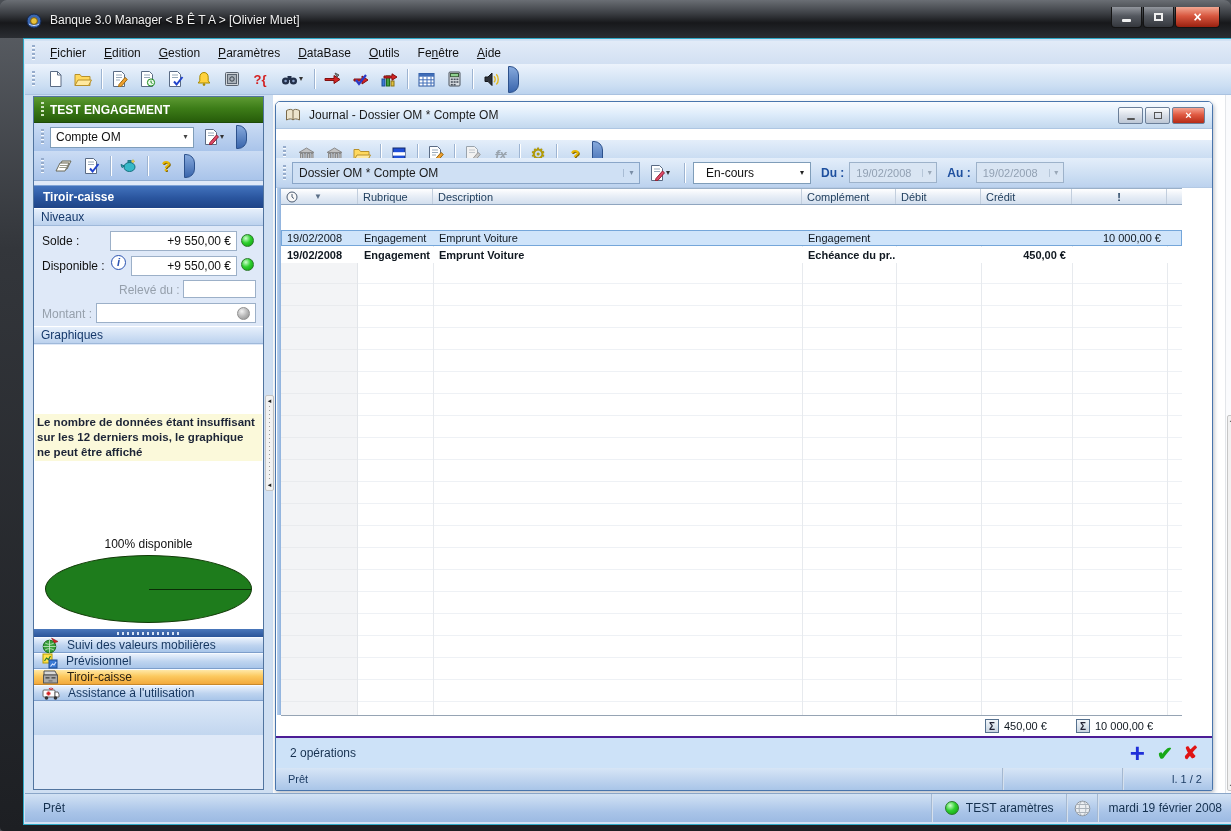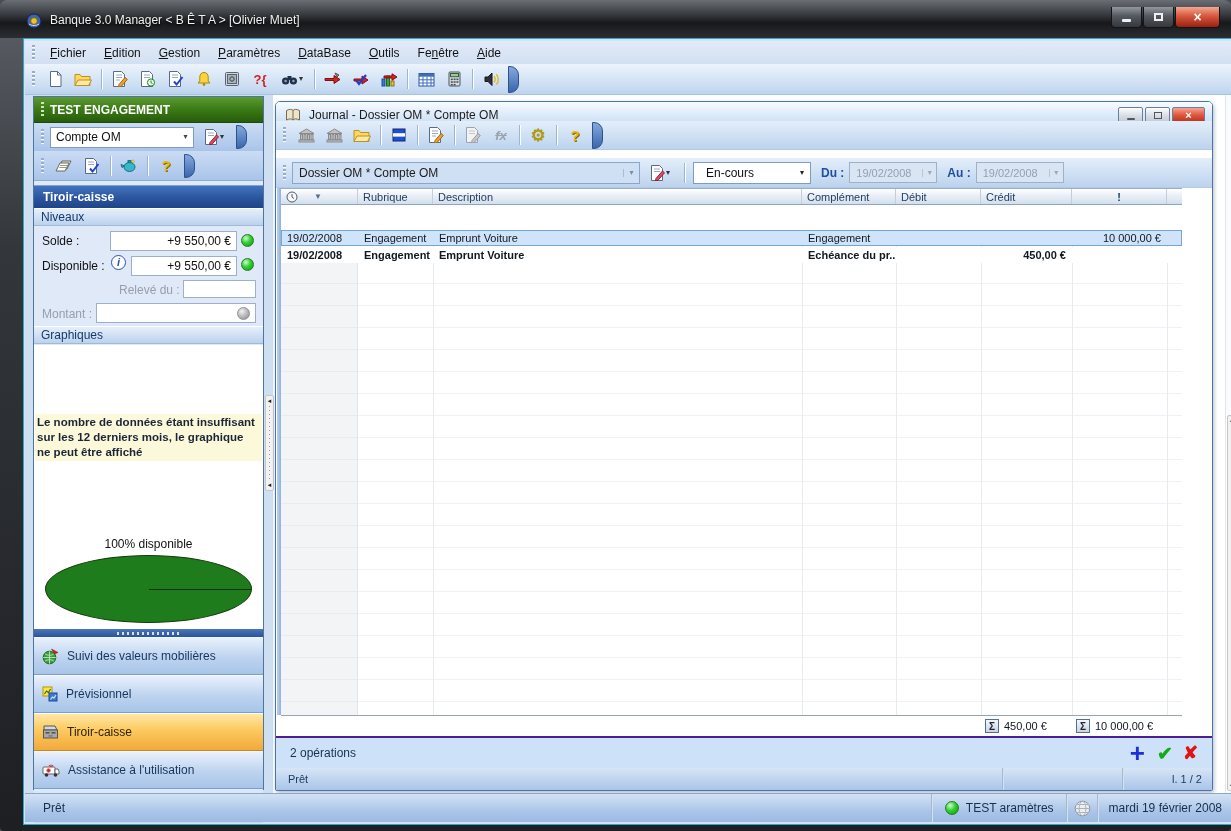--- a/index.html
+++ b/index.html
@@ -78,21 +78,21 @@
   .chartmsg { position:absolute; left:1px; right:1px; background:#fbf9da; color:#1c2436;
     font-size:11.5px; font-weight:bold; line-height:15px; padding:1px 2px; }
   .pielabel { position:absolute; width:100%; text-align:center; font-size:12px; color:#111; }
   .pie { position:absolute; border-radius:50%; background:#1e7c1c; border:1px solid #123c08; }
   .pieline { position:absolute; left:50%; top:50%; width:50%; height:1px; background:#0a2e06; }
   .s-split { position:absolute; left:0; right:0; height:8px;
     background:linear-gradient(#4a77bb,#2a5499); display:flex; align-items:center; justify-content:center; }
   .s-split .dots { width:64px; height:3px;
     background:repeating-linear-gradient(to right,#d8e4f4 0 2px,transparent 2px 5px); }
   .nav { position:absolute; left:0; right:0; }
-  .navitem { height:38px; display:flex; align-items:center; gap:8px; padding-left:8px;
+  .navitem { height:16px; display:flex; align-items:center; gap:8px; padding-left:8px;
     background:linear-gradient(#e9f1fc,#bdd3ef 55%,#a8c5e9); border-top:1px solid #f6faff;
     border-bottom:1px solid #7d9ecb; color:#15365f; font-size:12px; }
   .navitem.sel { background:linear-gradient(#ffe8a6,#fcc95e 45%,#f2a93c); border-bottom-color:#c8882a; color:#2c2313; }
   .navfill { height:34px; background:linear-gradient(#dde9f8,#c2d6ef); }
   
   .jwin { position:absolute; left:250px; top:6px; width:938px; height:690px; background:#fff;
     border:1px solid #4975ac; border-radius:5px 5px 2px 2px; overflow:hidden;
     box-shadow:1px 2px 4px rgba(40,60,90,.35); }
   .j-titlebar { position:absolute; left:0; top:0; right:0; height:27px;
     background:linear-gradient(#f8fbff,#dcebfa 50%,#c3d8ee); border-bottom:1px solid #aec6e2;
@@ -486,21 +486,21 @@
               </div>
             <div class="jbtn">
                 <div class="resq"></div>
               </div>
             <div class="jbtn cls">
                 <span class="g">×</span>
               </div>
           </div>
         </div>
 
-        <div class="j-tb" style="top:19px;">
+        <div class="j-tb" style="top:38px;">
           <div class="grip"></div>
           <span class="tbtn">
               <svg width="17" height="15" viewBox="0 0 17 15">
                 <path d="M1 5.5L8.5 1 16 5.5z" fill="#c2c2c2" stroke="#8a8a8a"></path>
                 <rect x="2.5" y="6.5" width="2" height="5" fill="#c2c2c2" stroke="#8a8a8a"></rect>
                 <rect x="6" y="6.5" width="2" height="5" fill="#c2c2c2" stroke="#8a8a8a"></rect>
                 <rect x="9.5" y="6.5" width="2" height="5" fill="#c2c2c2" stroke="#8a8a8a"></rect>
                 <rect x="13" y="6.5" width="2" height="5" fill="#c2c2c2" stroke="#8a8a8a"></rect>
                 <rect x="1" y="12" width="15" height="2" fill="#c2c2c2" stroke="#8a8a8a"></rect>
               </svg>

